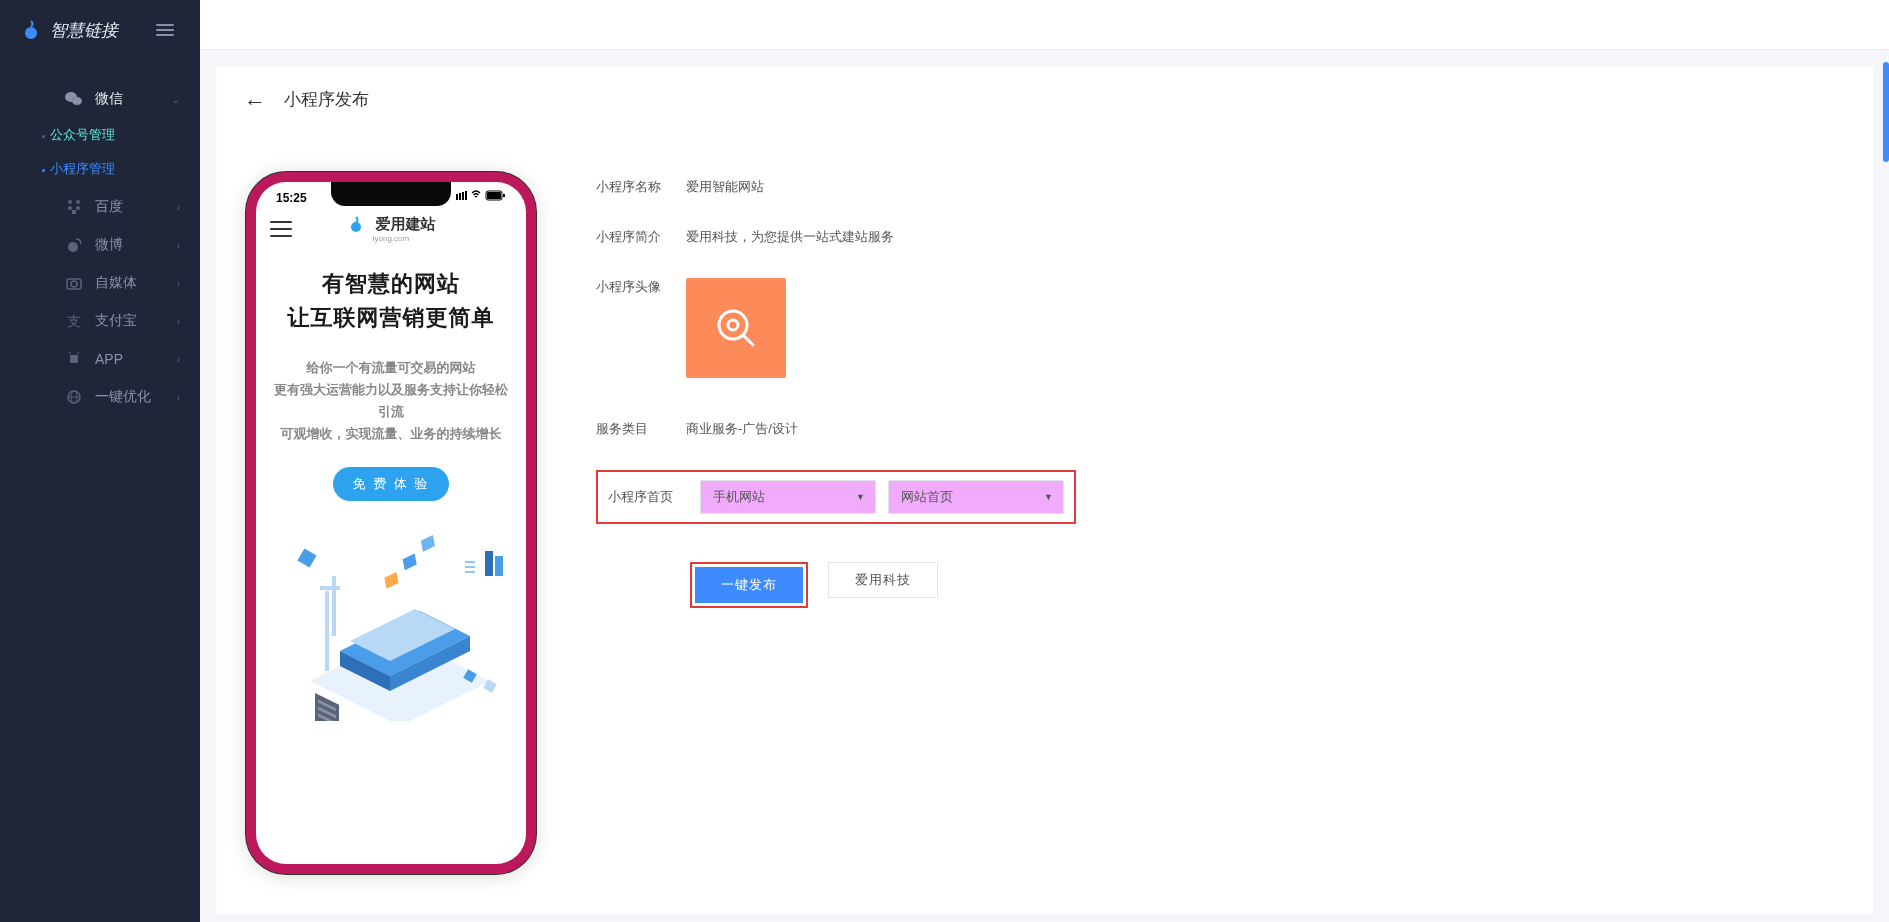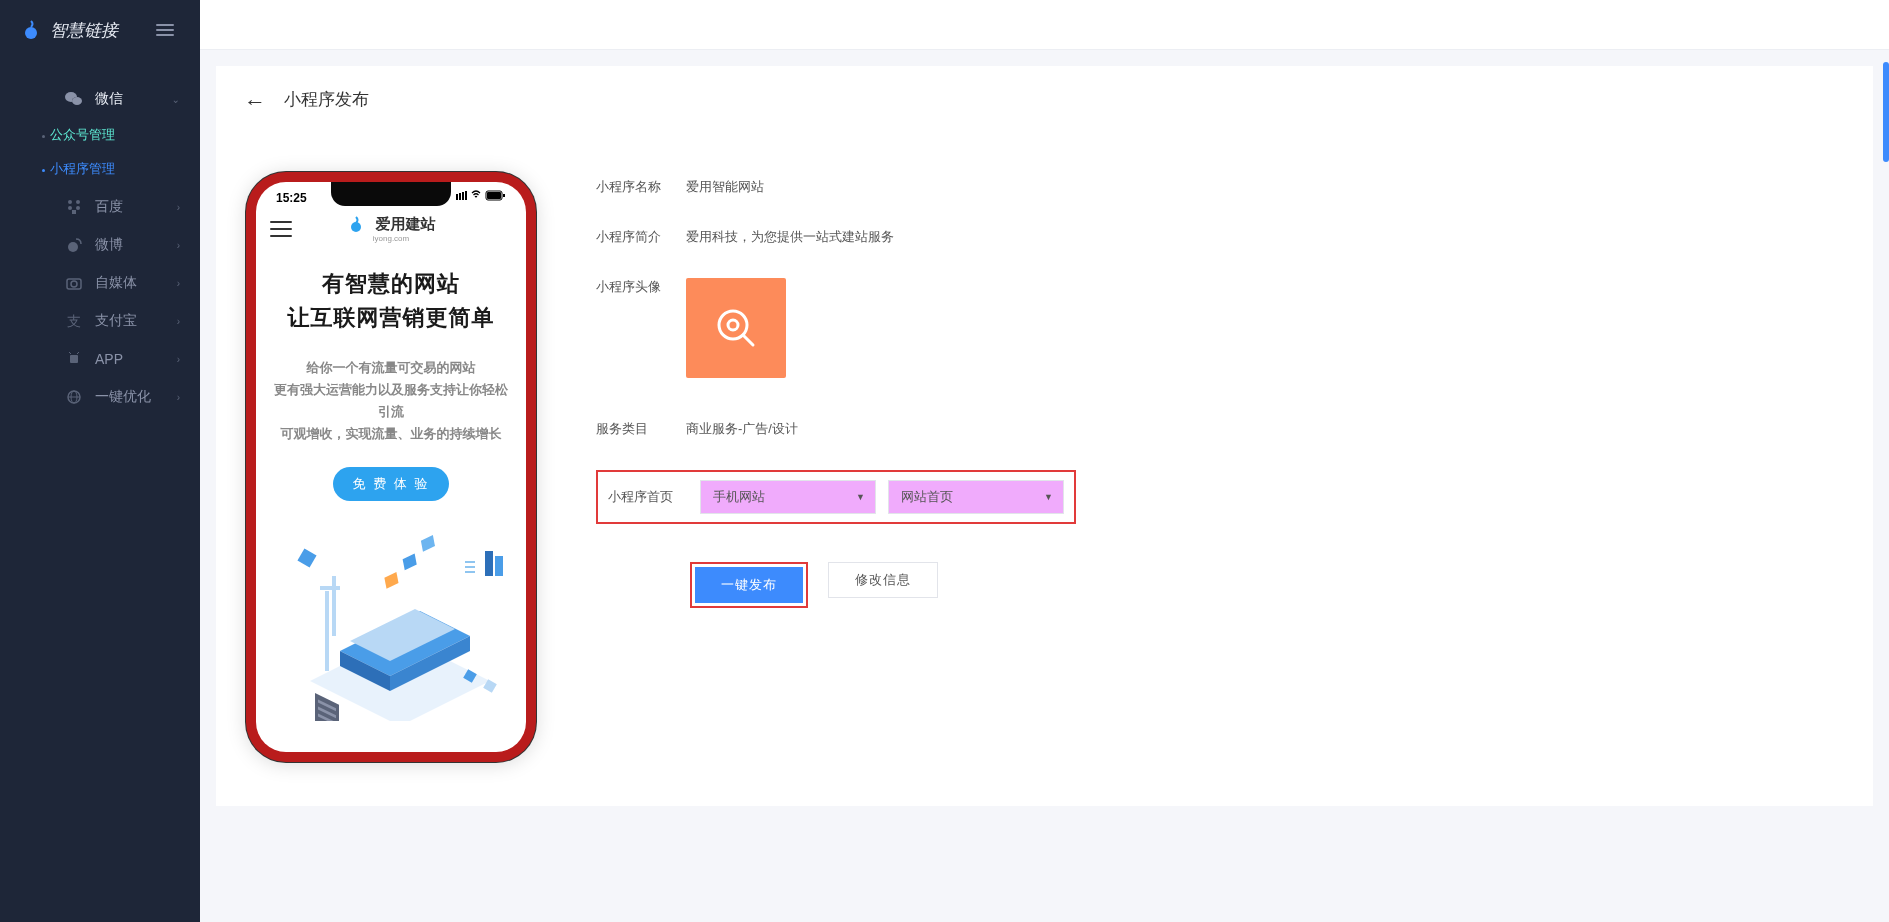--- a/index.html
+++ b/index.html
@@ -35,21 +35,21 @@
     .content-body { flex: 1; padding: 16px; background: #f5f6fa; overflow: auto; }
     
     .card { background: #ffffff; min-height: 740px; padding: 0; position: relative; }
     .card-header { display: flex; align-items: center; padding: 20px 28px; }
     .back-arrow { font-size: 22px; color: #333; margin-right: 18px; cursor: pointer; }
     .card-title { font-size: 17px; color: #333; }
     
     .card-content { padding: 40px 40px 40px 30px; display: flex; gap: 60px; }
     
     
-    .phone-frame { width: 290px; height: 590px; background: #b91c1c; border-radius: 40px; padding: 10px; position: relative; box-shadow: 0 0 0 1px #333, 0 2px 20px rgba(0,0,0,0.15); flex-shrink: 0; }
+    .phone-frame { width: 290px; height: 702px; background: #be185d; border-radius: 40px; padding: 10px; position: relative; box-shadow: 0 0 0 1px #333, 0 2px 20px rgba(0,0,0,0.15); flex-shrink: 0; }
     .phone-notch { position: absolute; top: 10px; left: 50%; transform: translateX(-50%); width: 120px; height: 24px; background: #0a0a0a; border-radius: 0 0 14px 14px; z-index: 10; }
     .phone-screen { width: 100%; height: 100%; background: #ffffff; border-radius: 30px; overflow: hidden; position: relative; }
     .phone-statusbar { display: flex; justify-content: space-between; align-items: center; padding: 8px 20px 4px; font-size: 12px; font-weight: 600; }
     .phone-header { display: flex; align-items: center; padding: 6px 14px 10px; }
     .phone-menu-icon { width: 22px; height: 16px; display: flex; flex-direction: column; justify-content: space-between; cursor: pointer; }
     .phone-menu-icon span { height: 2px; background: #333; border-radius: 1px; }
     .phone-brand { flex: 1; text-align: center; display: flex; flex-direction: column; align-items: center; }
     .phone-brand-top { display: flex; align-items: center; gap: 11px; }
     .phone-brand-text { font-size: 15px; font-weight: 700; color: #333; }
     .phone-brand-sub { font-size: 8px; color: #999; }
@@ -312,21 +312,21 @@
                 <span>手机网站</span>
               </div>
               <div class="select-box">
                 <span>网站首页</span>
               </div>
             </div>
             <div class="form-actions">
               <div class="btn-primary-wrap">
                 <button class="btn btn-primary">一键发布</button>
               </div>
-              <button class="btn btn-secondary">修改信息</button>
+              <button class="btn btn-secondary">爱用科技</button>
             </div>
           </div>
         </div>
       </div>
     </div>
   </main>
 </div>
 
 <div class="scrollbar-edge"></div>
 

